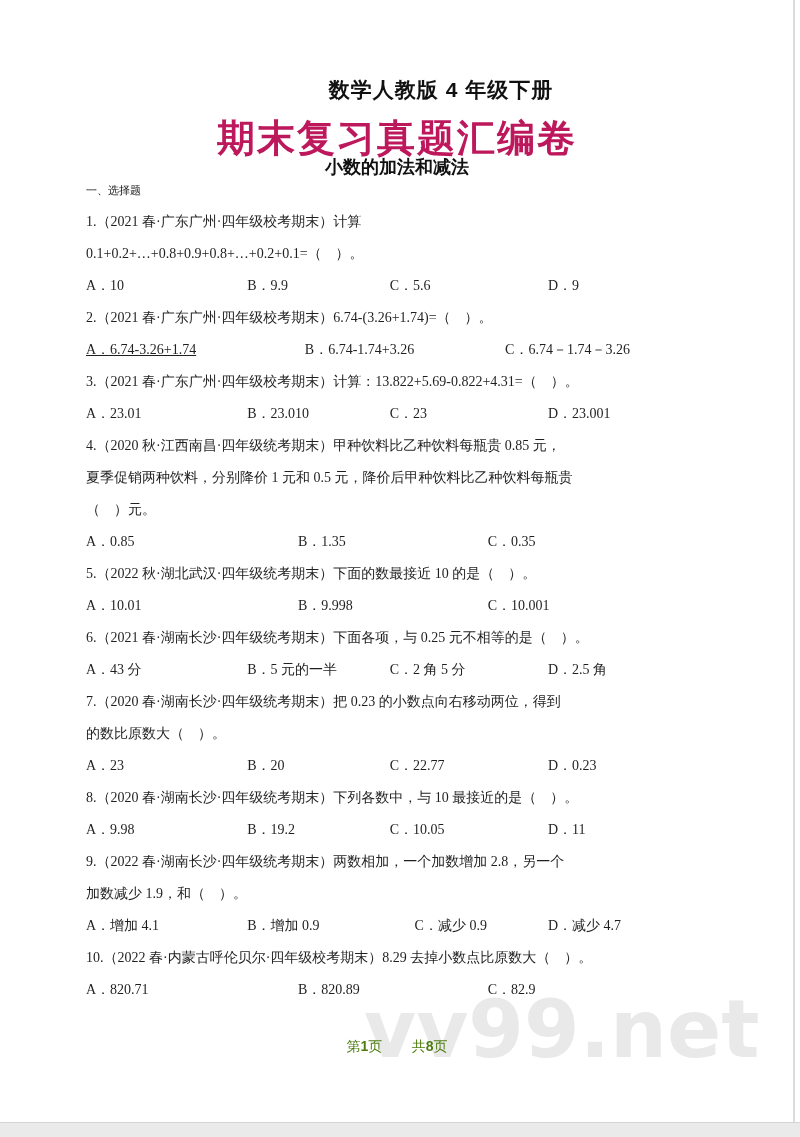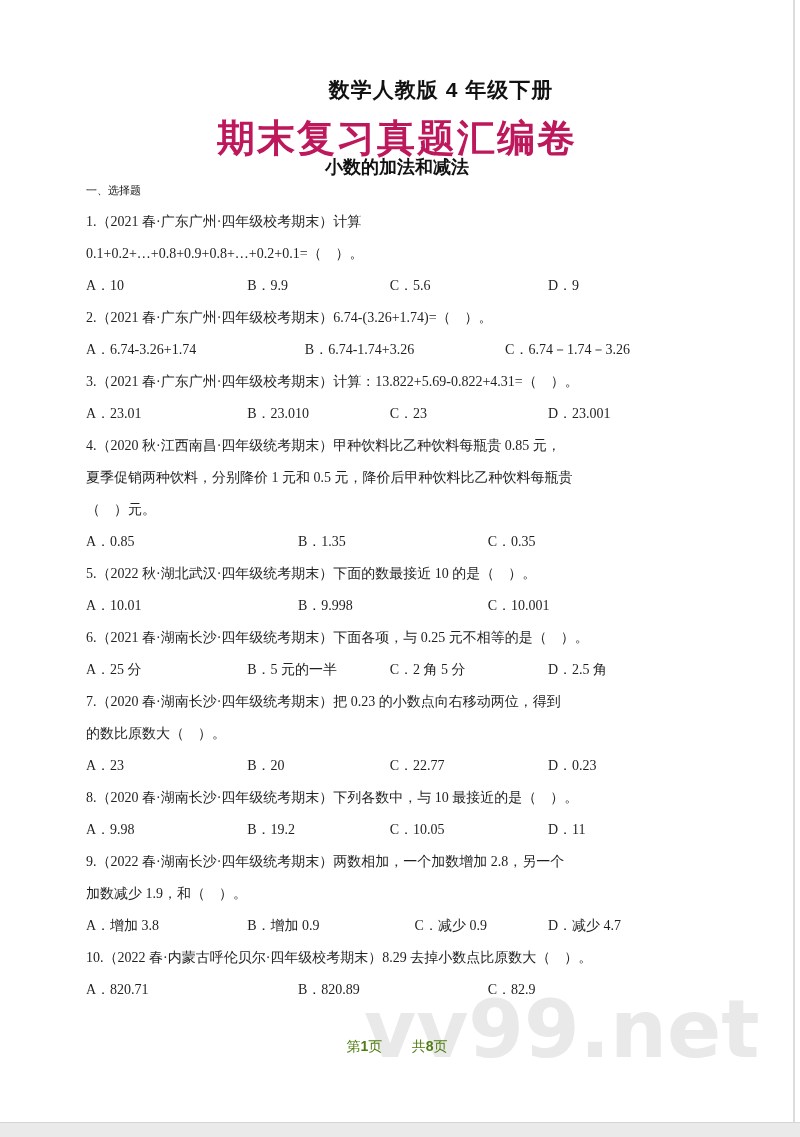--- a/index.html
+++ b/index.html
@@ -53,21 +53,21 @@
   .opts { display: flex; height: 32px; line-height: 32px; }
   .opts span { white-space: nowrap; }
   .opt4 span:nth-child(1) { width: 26%; }
   .opt4 span:nth-child(2) { width: 23%; }
   .opt4 span:nth-child(3) { width: 25.5%; }
   .opt4 span:nth-child(4) { flex: 1; }
   .opt4w span:nth-child(1) { width: 26%; }
   .opt4w span:nth-child(2) { width: 27%; }
   .opt4w span:nth-child(3) { width: 21.5%; }
   .opt4w span:nth-child(4) { flex: 1; }
-  .opt3a span:nth-child(1) { width: 35.3%; }
+  .opt3a span:nth-child(1) { width: 35.3%; text-decoration: underline; }
   .opt3a span:nth-child(2) { width: 32.3%; }
   .opt3a span:nth-child(3) { flex: 1; }
   .opt3b span:nth-child(1) { width: 34.2%; }
   .opt3b span:nth-child(2) { width: 30.6%; }
   .opt3b span:nth-child(3) { flex: 1; }
   .footer {
     position: absolute; top: 1038px; left: 0; width: 794px; text-align: center;
     font-size: 14px; color: #4d7c0f; z-index: 2;
   }
   .footer .group { display: inline-block; }
@@ -134,21 +134,21 @@
       <div class="opts opt3b">
         <span>A．10.01</span>
         <span>B．9.998</span>
         <span>C．10.001</span>
       </div>
     </div>
 
     <div>
       <div class="line">6.（2021 春·湖南长沙·四年级统考期末）下面各项，与 0.25 元不相等的是（　）。</div>
       <div class="opts opt4">
-        <span>A．25 分</span>
+        <span>A．43 分</span>
         <span>B．5 元的一半</span>
         <span>C．2 角 5 分</span>
         <span>D．2.5 角</span>
       </div>
     </div>
 
     <div>
       <div class="line">7.（2020 春·湖南长沙·四年级统考期末）把 0.23 的小数点向右移动两位，得到</div>
       <div class="line">的数比原数大（　）。</div>
       <div class="opts opt4">
@@ -166,21 +166,21 @@
         <span>B．19.2</span>
         <span>C．10.05</span>
         <span>D．11</span>
       </div>
     </div>
 
     <div>
       <div class="line">9.（2022 春·湖南长沙·四年级统考期末）两数相加，一个加数增加 2.8，另一个</div>
       <div class="line">加数减少 1.9，和（　）。</div>
       <div class="opts opt4w">
-        <span>A．增加 3.8</span>
+        <span>A．增加 4.1</span>
         <span>B．增加 0.9</span>
         <span>C．减少 0.9</span>
         <span>D．减少 4.7</span>
       </div>
     </div>
 
     <div>
       <div class="line">10.（2022 春·内蒙古呼伦贝尔·四年级校考期末）8.29 去掉小数点比原数大（　）。</div>
       <div class="opts opt3b">
         <span>A．820.71</span>

